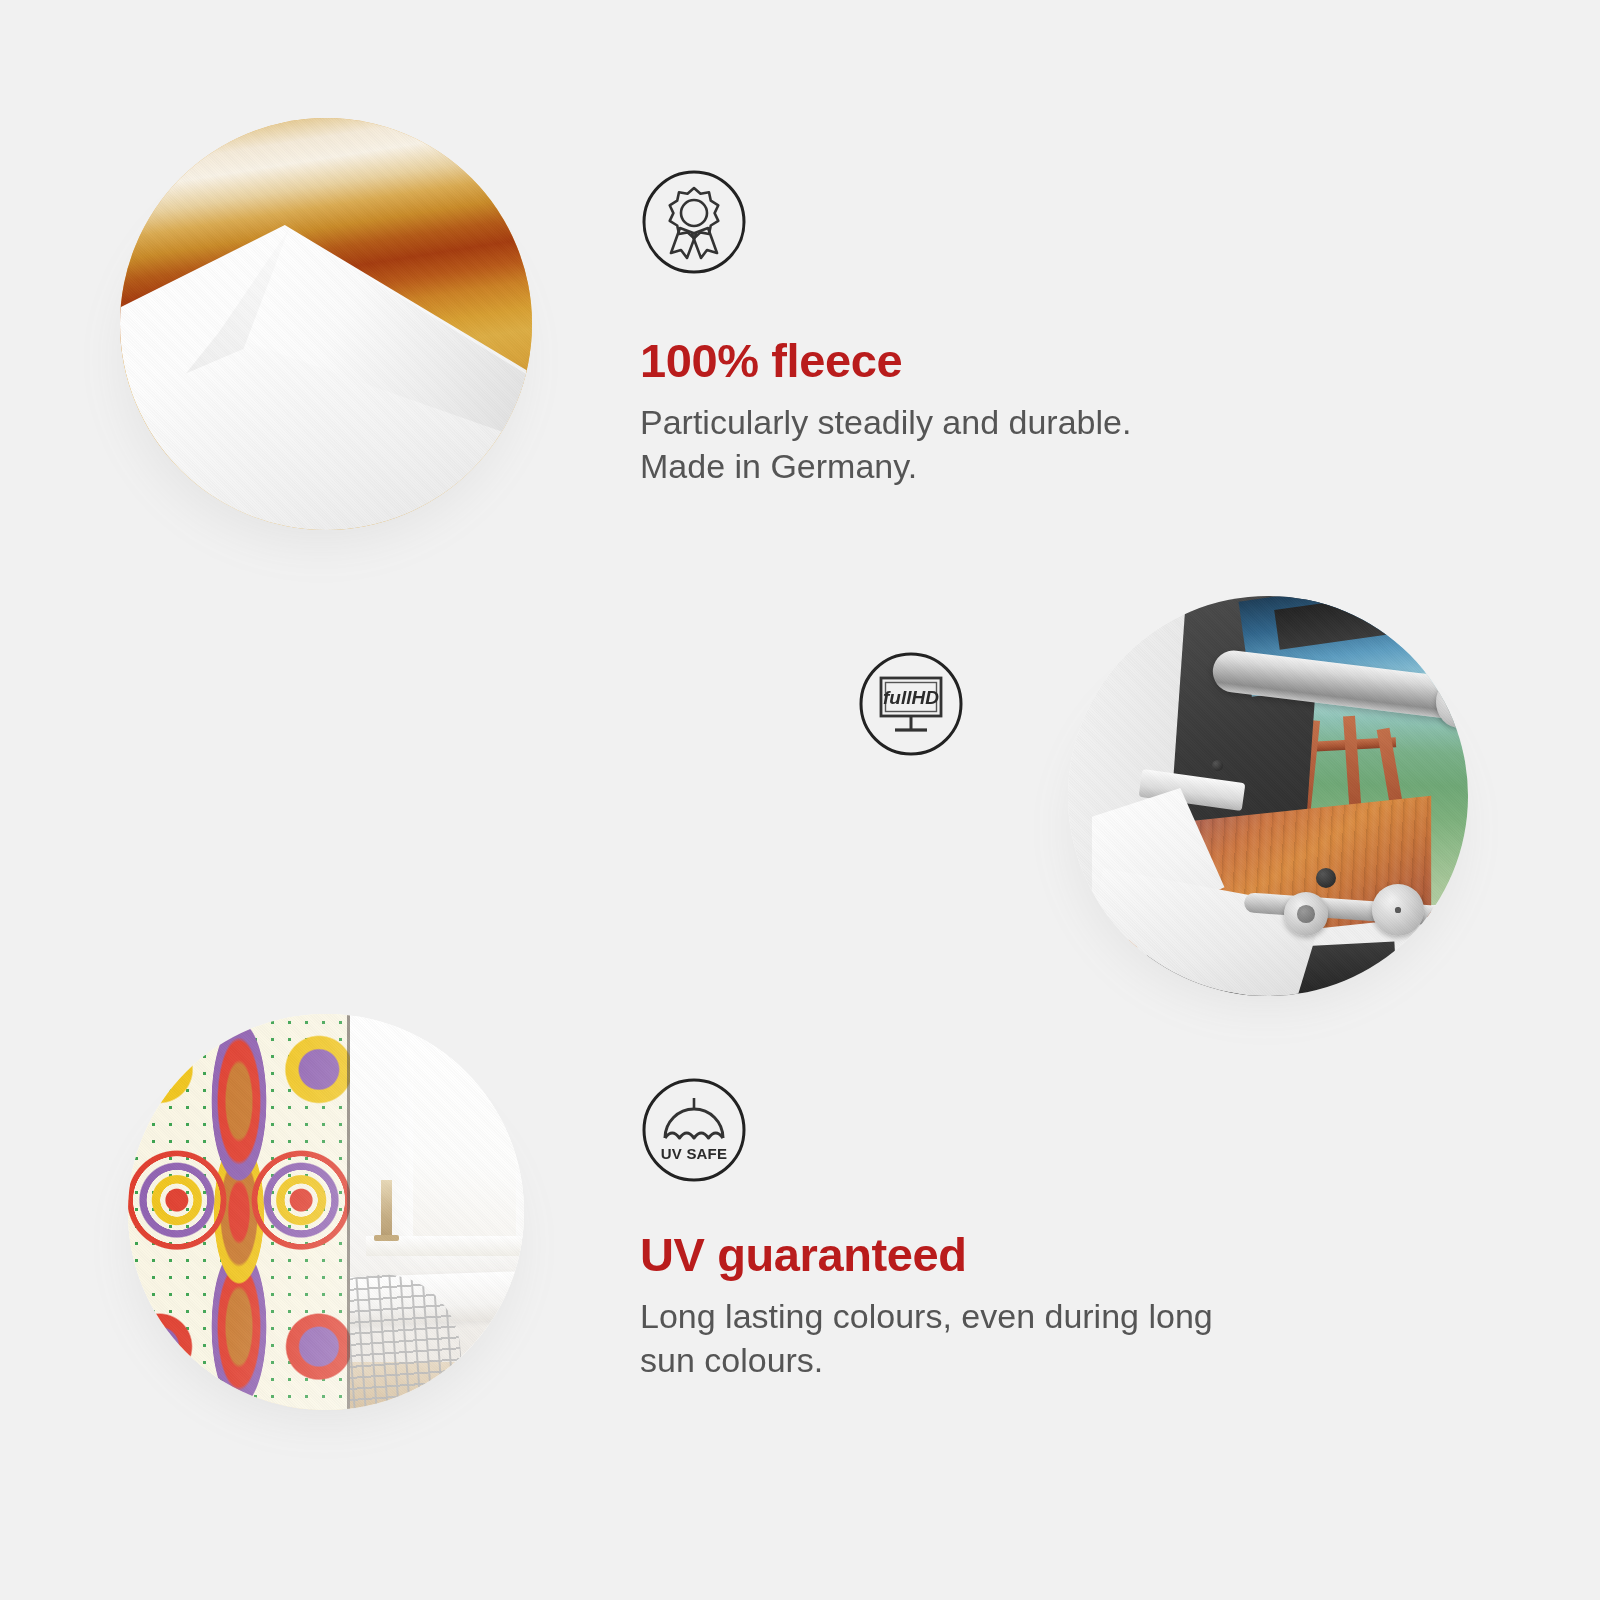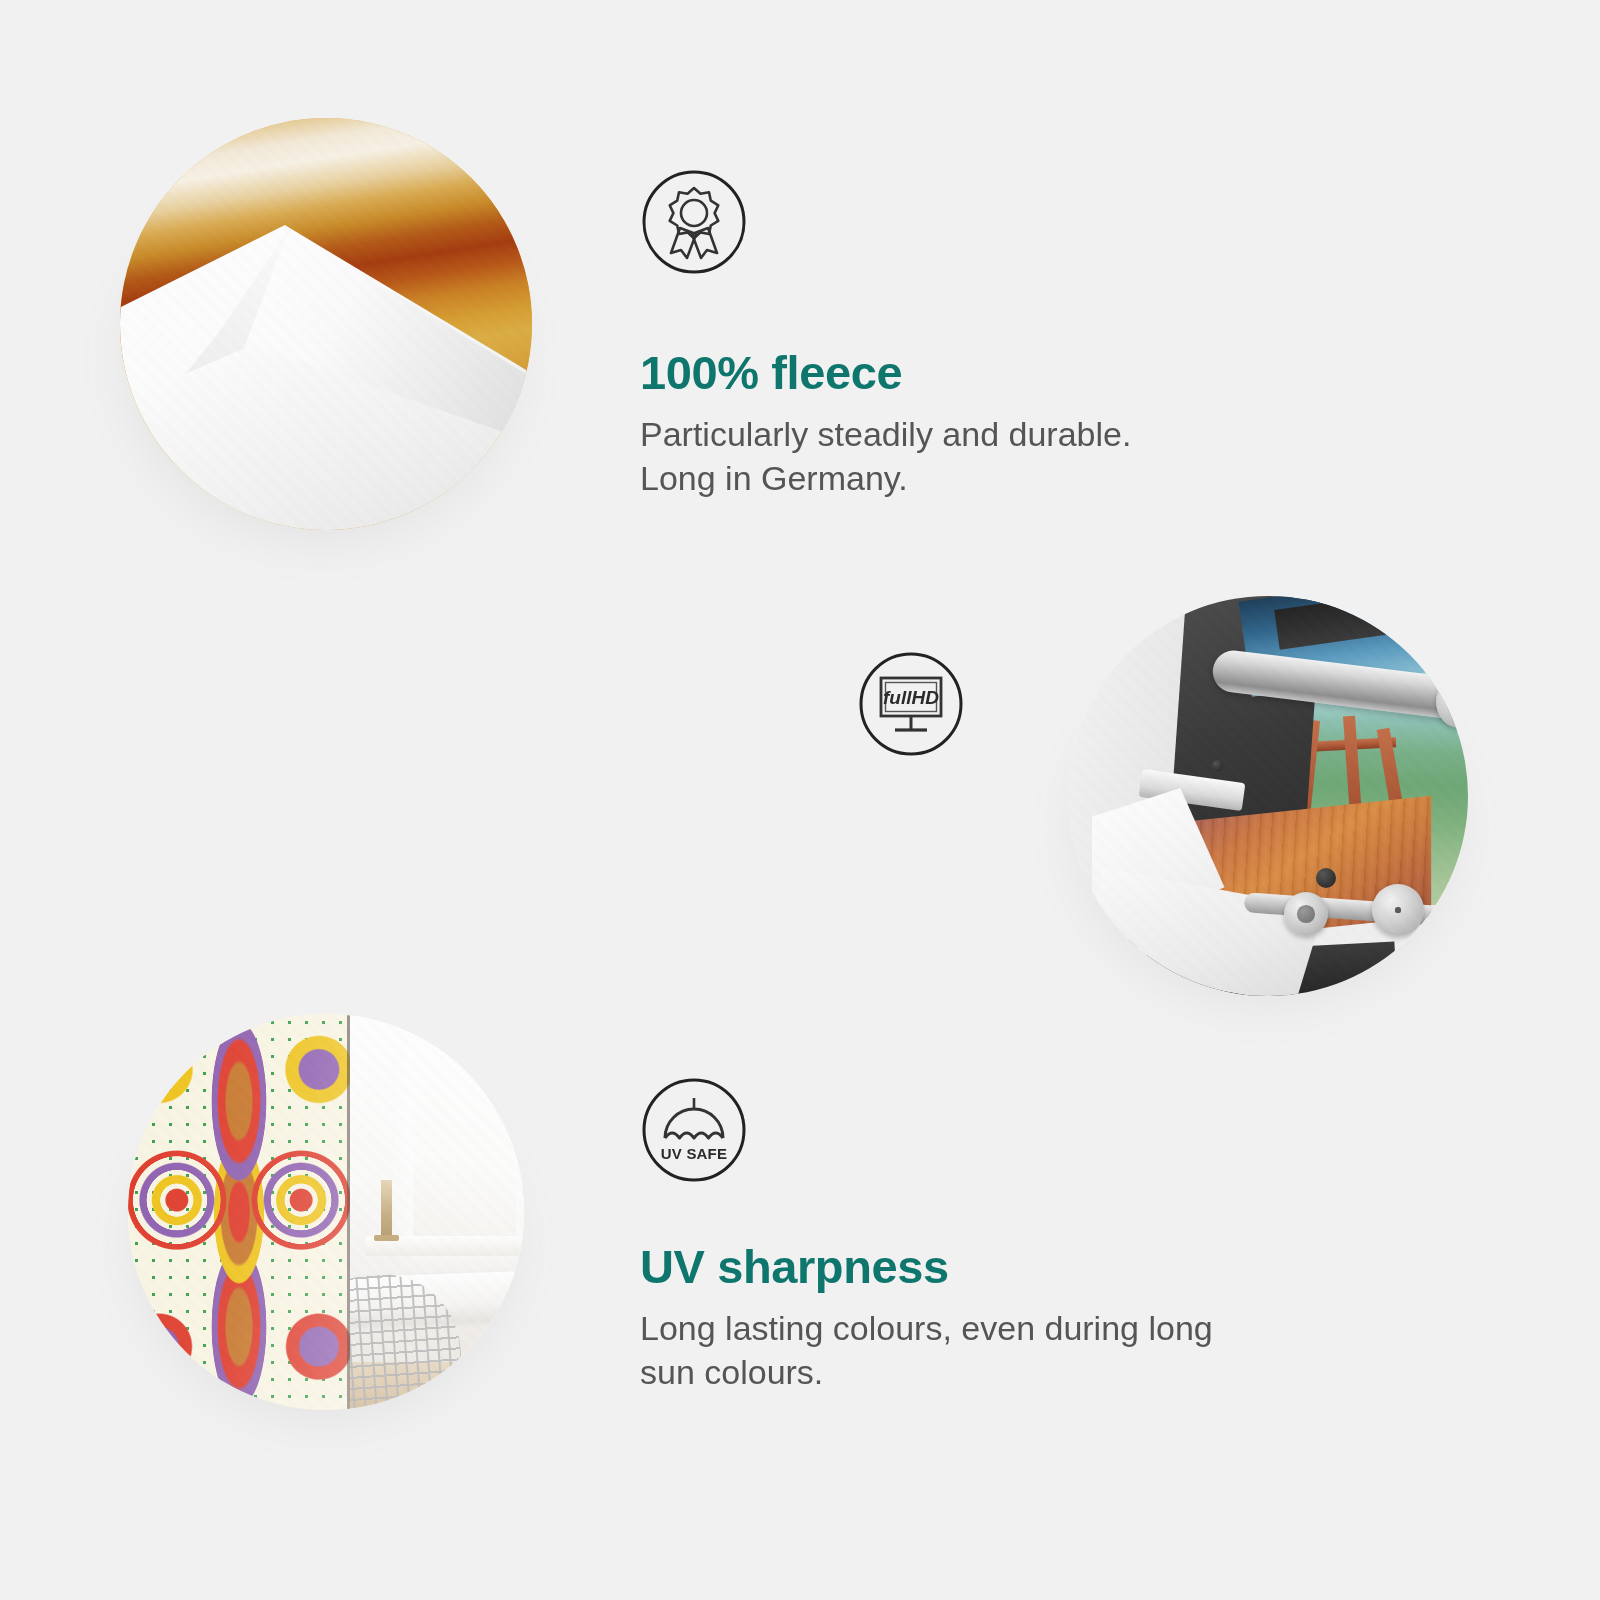--- a/index.html
+++ b/index.html
@@ -38,23 +38,23 @@
   }
 
   .copy {
     position: absolute;
     width: 760px;
   }
 
   .headline {
     font-size: 47px;
     font-weight: bold;
-    color: #0f766e;
+    color: #b91c1c;
     letter-spacing: -0.4px;
-    margin: 12px 0 16px 0;
+    margin: 0 0 16px 0;
     line-height: 1.05;
     white-space: nowrap;
   }
 
   .subcopy {
     font-size: 34px;
     font-weight: normal;
     color: #555555;
     line-height: 1.28;
     margin: 0;
@@ -407,21 +407,21 @@
         <path d="M68 60 L77 85 L67 82 L61 90 L52 66 Z" fill="none" stroke="#333" stroke-width="2.6" stroke-linejoin="round"></path>
         <path d="M54 20 L60.5 25.8 L69 24.2 L70.8 32.7 L78.3 37.3 L74.6 45.1 L78.3 52.9 L70.8 57.5 L69 66 L60.5 64.4 L54 70.2 L47.5 64.4 L39 66 L37.2 57.5 L29.7 52.9 L33.4 45.1 L29.7 37.3 L37.2 32.7 L39 24.2 L47.5 25.8 Z" fill="none" stroke="#333" stroke-width="2.6" stroke-linejoin="round"></path>
         <circle cx="54" cy="45" r="13" fill="none" stroke="#333" stroke-width="2.6"></circle>
       </svg>
     </div>
 
     <div class="copy align-left" style="left:0px; top:168px;">
       <h2 class="headline">100% fleece</h2>
       <p class="subcopy">
         <span>Particularly steadily and durable.</span><br>
-        <span>Long in Germany.</span>
+        <span>Made in Germany.</span>
       </p>
     </div>
   </div>
 
   <div class="photo-shadow" id="photo-printer-shadow"></div>
   <div class="photo" id="photo-printer">
     <div class="printer-art">
       <div class="pr-wall"></div>
       <div class="pr-scenic"></div>
       <div class="pr-chair-c"></div>
@@ -487,21 +487,21 @@
       <svg viewBox="0 0 108 108" xmlns="http://www.w3.org/2000/svg">
         <circle cx="54" cy="54" r="50" fill="none" stroke="#222" stroke-width="3"></circle>
         <line x1="54" y1="22" x2="54" y2="33" stroke="#333" stroke-width="2.6"></line>
         <path d="M25 62 A29 29 0 0 1 83 62" fill="none" stroke="#333" stroke-width="3"></path>
         <path d="M25 62 Q32.2 52 39.5 62 Q46.7 52 54 62 Q61.3 52 68.5 62 Q75.7 52 83 62" fill="none" stroke="#333" stroke-width="3" stroke-linejoin="round"></path>
         <text x="54" y="83" text-anchor="middle" font-family="'Liberation Sans', sans-serif" font-size="15" font-weight="bold" fill="#2b2b2b" letter-spacing="0.2">UV SAFE</text>
       </svg>
     </div>
 
     <div class="copy align-left" style="left:0px; top:158px;">
-      <h2 class="headline">UV sharpness</h2>
+      <h2 class="headline">UV guaranteed</h2>
       <p class="subcopy">
         <span>Long lasting colours, even during long</span><br>
         <span>sun colours.</span>
       </p>
     </div>
   </div>
 
 </div>
 
 </body></html>

